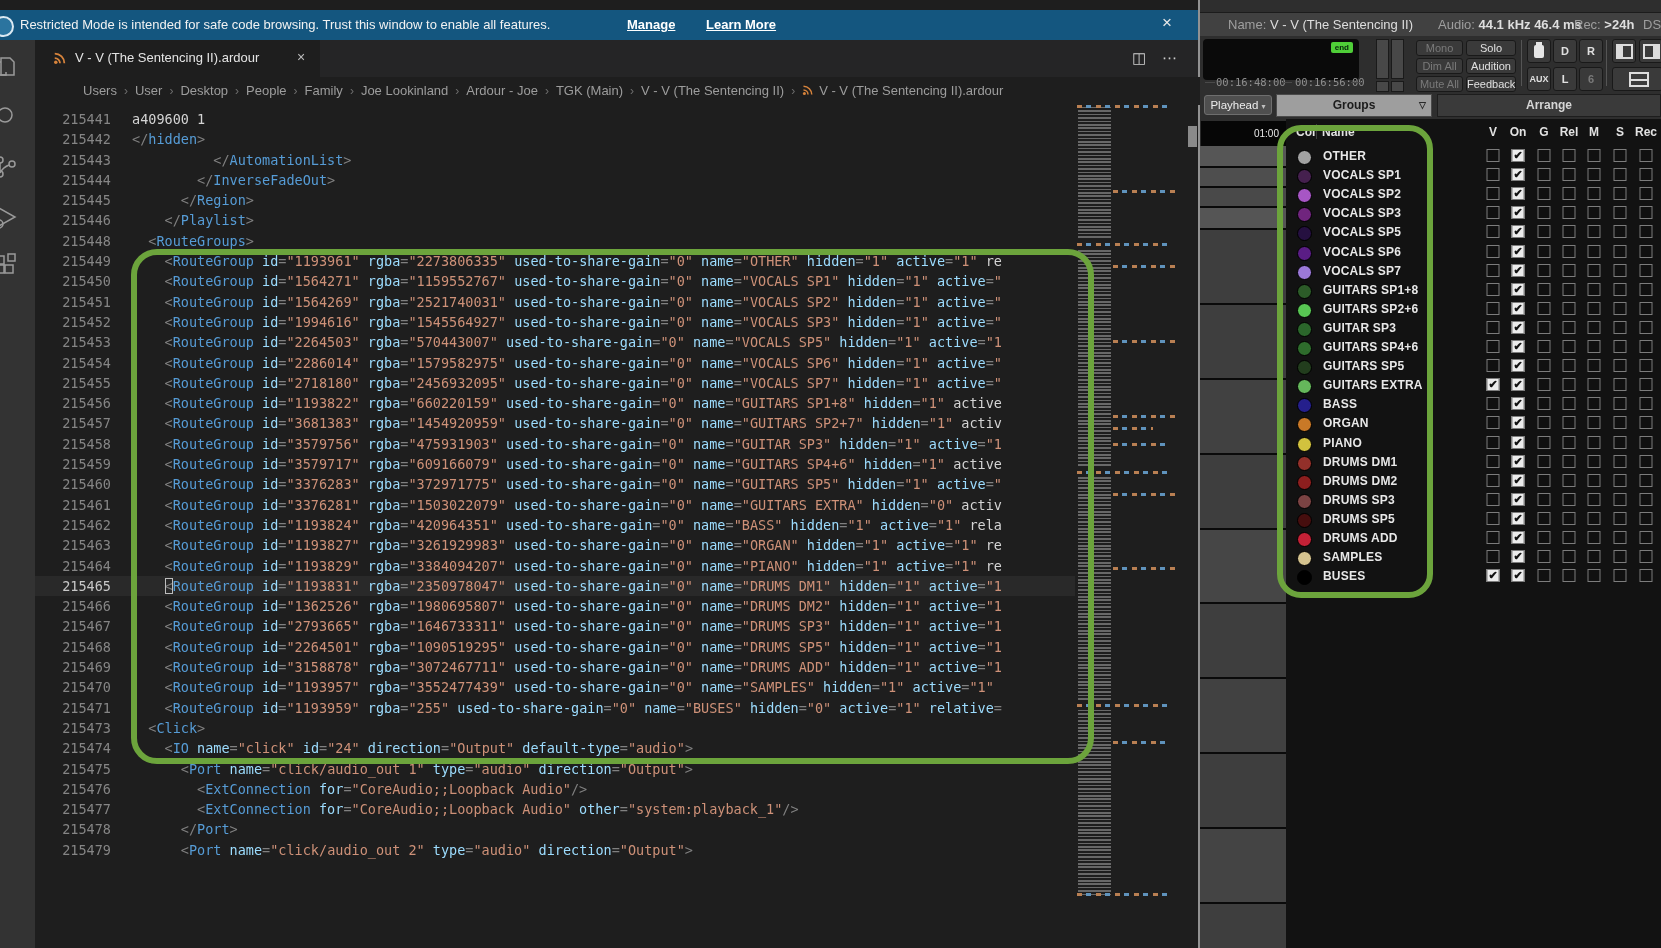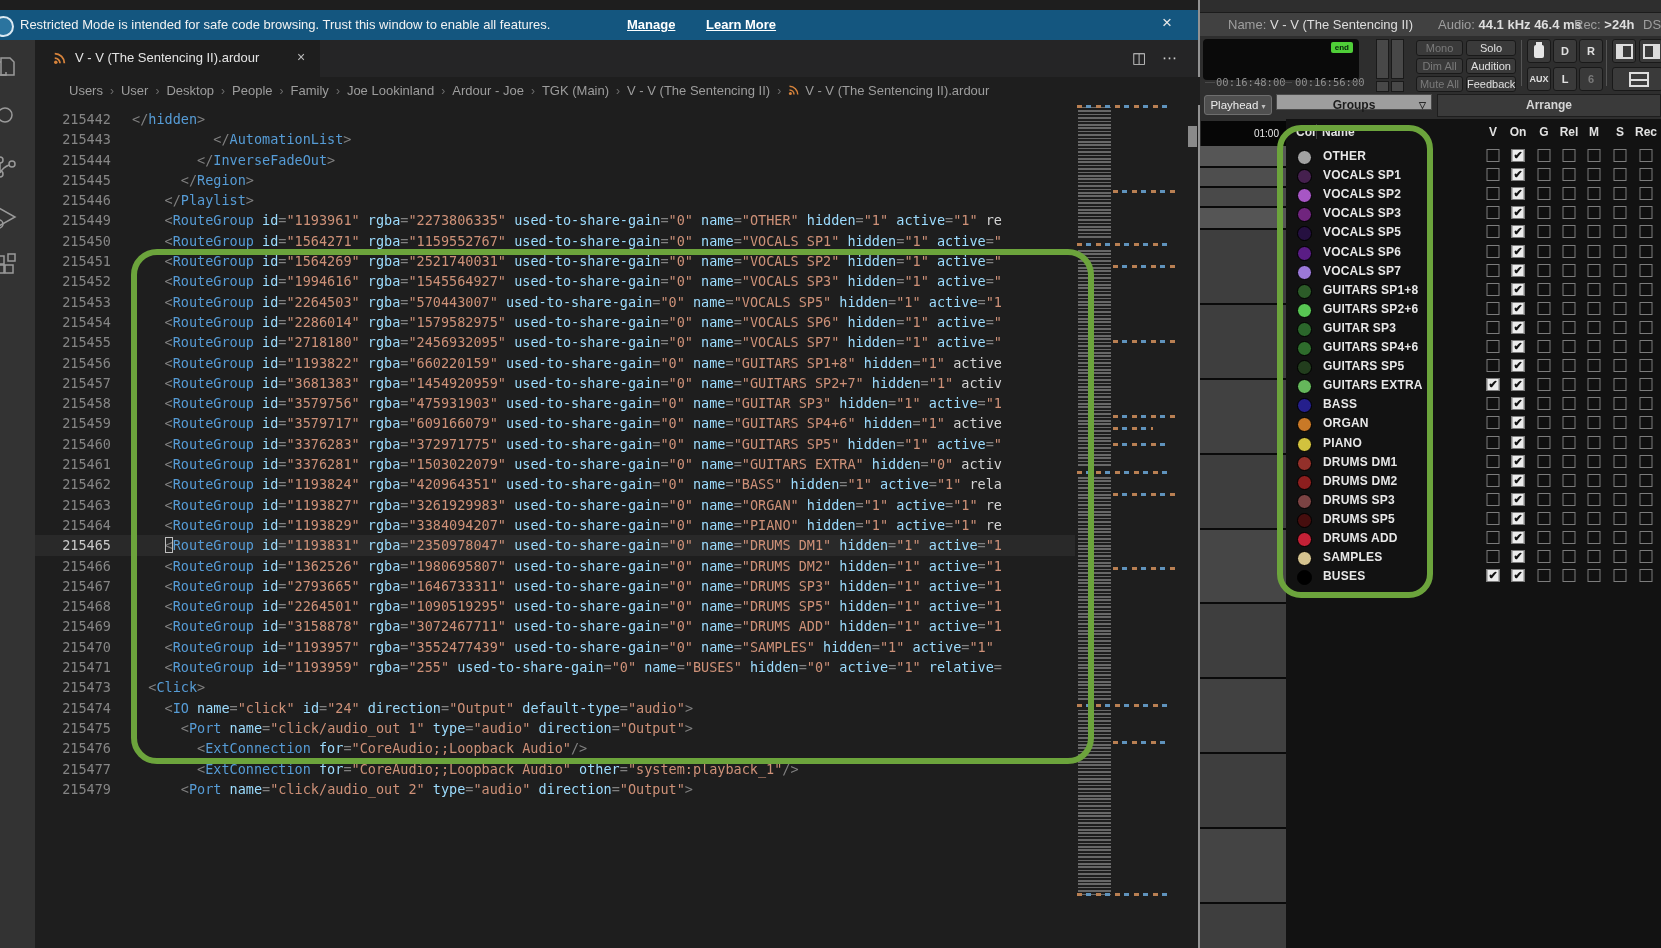--- a/index.html
+++ b/index.html
@@ -34,21 +34,21 @@
   .tabbar{left:35px;top:40px;width:1163px;height:37px;background:#252526;}
   .tab{left:0;top:0;height:37px;width:285px;background:#1e1e1e;color:#e4e4e4;font-size:13px;cursor:pointer;}
   .tab .t-title{left:40px;top:10px;}
   .tab .t-x{left:262px;top:9px;color:#bdbdbd;font-size:14px;}
   .rss{display:inline-block;width:14px;height:14px;}
   .tab .rss{position:absolute;left:18px;top:11px;}
   .tab-act{top:9px;color:#cfcfcf;font-size:15px;cursor:pointer;}
   .ta1{left:1097px;}
   .ta2{left:1127px;letter-spacing:1px;}
 
-  .breadcrumb{left:39px;top:77px;width:1163px;height:28px;background:#1e1e1e;color:#9d9d9d;
+  .breadcrumb{left:53px;top:77px;width:1163px;height:28px;background:#1e1e1e;color:#9d9d9d;
     font-size:13px;line-height:28px;white-space:nowrap;padding-left:30px;box-sizing:border-box;overflow:hidden;}
   .bc-sep{color:#6d6d6d;margin:0 7px;font-size:12px;}
   .bc-it{cursor:pointer;}
 
   
   .editor{left:35px;top:105px;width:1163px;height:843px;background:#1e1e1e;overflow:hidden;}
   #rows{position:absolute;left:0;top:4px;width:1040px;}
   .row{height:20.3px;line-height:20.3px;white-space:pre;overflow:hidden;
     font-family:"DejaVu Sans Mono",monospace;font-size:13.5px;color:#d4d4d4;}
   .row .g{display:inline-block;width:76px;text-align:right;color:#858585;margin-right:21px;}
@@ -93,21 +93,21 @@
   .jar{position:absolute;left:6px;top:5px;width:10px;height:13px;background:#e6e6e6;border-radius:2px;}
   .jar::before{content:'';position:absolute;left:2px;top:-3px;width:6px;height:3px;background:#e6e6e6;}
   .pane-ic{position:absolute;left:3px;top:4px;width:13px;height:11px;border:2px solid #dcdcdc;}
   .pane-ic::before{content:'';display:block;width:5px;height:11px;background:#dcdcdc;}
   .pane-ic.r::before{margin-left:auto;}
   .hsplit-ic{position:absolute;left:16px;top:4px;width:16px;height:11px;border:2px solid #dcdcdc;}
   .hsplit-ic::before{content:'';display:block;margin-top:4.5px;height:2px;background:#dcdcdc;}
 
   .playhead{left:4px;top:95px;width:68px;height:20px;background:#4f4f4f;border:1px solid #6e6e6e;
     border-radius:3px;color:#ececec;font-size:11.5px;line-height:18px;text-align:center;cursor:pointer;box-sizing:border-box;}
-  .groupsbar{left:76px;top:94px;width:156px;height:16px;background:#9e9e9e;border:1px solid #4a4a4a;
+  .groupsbar{left:76px;top:94px;width:156px;height:23px;background:#9e9e9e;border:1px solid #4a4a4a;
     color:#1c1c1c;font-size:12px;font-weight:bold;line-height:21px;text-align:center;cursor:pointer;box-sizing:border-box;}
   .gb-arrow{position:absolute;right:5px;top:0px;font-size:9px;color:#2a2a2a;}
   .arrange{left:237px;top:94px;width:224px;height:23px;background:#3a3a3a;border:1px solid #1d1d1d;
     color:#d6d6d6;font-size:12px;font-weight:bold;line-height:21px;text-align:center;box-sizing:border-box;}
 
   .ruler{left:0;top:121px;width:86px;height:25px;background:#060606;color:#e8e8e8;
     font-size:10px;line-height:25px;text-align:right;padding-right:7px;box-sizing:border-box;border-left:1px solid #2a2a2a;}
   .strip{left:0;top:146px;width:86px;height:802px;background:#0a0a0a;overflow:hidden;}
   .strip .trow{margin-bottom:2px;}
 
@@ -208,25 +208,27 @@
     <div class="abs breadcrumb" id="breadcrumb"><span class="bc-it">Users</span><span class="bc-sep">›</span><span class="bc-it">User</span><span class="bc-sep">›</span><span class="bc-it">Desktop</span><span class="bc-sep">›</span><span class="bc-it">People</span><span class="bc-sep">›</span><span class="bc-it">Family</span><span class="bc-sep">›</span><span class="bc-it">Joe Lookinland</span><span class="bc-sep">›</span><span class="bc-it">Ardour - Joe</span><span class="bc-sep">›</span><span class="bc-it">TGK (Main)</span><span class="bc-sep">›</span><span class="bc-it">V - V (The Sentencing II)</span><span class="bc-sep">›</span><span><svg viewBox="0 0 16 16" width="12" height="12" style="vertical-align:-1px;margin-right:5px">
             <g stroke="#d8843c" stroke-width="2" fill="none">
               <path d="M2 8 a6 6 0 0 1 6 6"></path>
               <path d="M2 3 a11 11 0 0 1 11 11"></path>
             </g>
             <circle cx="3.2" cy="12.8" r="2" fill="#d8843c"></circle>
           </svg></span><span class="bc-it">V - V (The Sentencing II).ardour</span></div>
 
     <div class="abs editor">
       <div id="rows">
+          <div class="row"><span class="g">215441</span><span class="c">a409600 1</span></div>
           <div class="row"><span class="g">215442</span><span class="c"><i class="pu">&lt;/</i><i class="tg">hidden</i><i class="pu">&gt;</i></span></div>
           <div class="row"><span class="g">215443</span><span class="c">          <i class="pu">&lt;/</i><i class="tg">AutomationList</i><i class="pu">&gt;</i></span></div>
           <div class="row"><span class="g">215444</span><span class="c">        <i class="pu">&lt;/</i><i class="tg">InverseFadeOut</i><i class="pu">&gt;</i></span></div>
           <div class="row"><span class="g">215445</span><span class="c">      <i class="pu">&lt;/</i><i class="tg">Region</i><i class="pu">&gt;</i></span></div>
           <div class="row"><span class="g">215446</span><span class="c">    <i class="pu">&lt;/</i><i class="tg">Playlist</i><i class="pu">&gt;</i></span></div>
+          <div class="row"><span class="g">215448</span><span class="c">  <i class="pu">&lt;</i><i class="tg">RouteGroups</i><i class="pu">&gt;</i></span></div>
           <div class="row"><span class="g">215449</span><span class="c">    <i class="pu">&lt;</i><i class="tg">RouteGroup</i> <i class="at">id</i><i class="pu">=</i><i class="v">"1193961"</i> <i class="at">rgba</i><i class="pu">=</i><i class="v">"2273806335"</i> <i class="at">used-to-share-gain</i><i class="pu">=</i><i class="v">"0"</i> <i class="at">name</i><i class="pu">=</i><i class="v">"OTHER"</i> <i class="at">hidden</i><i class="pu">=</i><i class="v">"1"</i> <i class="at">active</i><i class="pu">=</i><i class="v">"1"</i> re</span></div>
           <div class="row"><span class="g">215450</span><span class="c">    <i class="pu">&lt;</i><i class="tg">RouteGroup</i> <i class="at">id</i><i class="pu">=</i><i class="v">"1564271"</i> <i class="at">rgba</i><i class="pu">=</i><i class="v">"1159552767"</i> <i class="at">used-to-share-gain</i><i class="pu">=</i><i class="v">"0"</i> <i class="at">name</i><i class="pu">=</i><i class="v">"VOCALS SP1"</i> <i class="at">hidden</i><i class="pu">=</i><i class="v">"1"</i> <i class="at">active</i><i class="pu">=</i><i class="v">"</i></span></div>
           <div class="row"><span class="g">215451</span><span class="c">    <i class="pu">&lt;</i><i class="tg">RouteGroup</i> <i class="at">id</i><i class="pu">=</i><i class="v">"1564269"</i> <i class="at">rgba</i><i class="pu">=</i><i class="v">"2521740031"</i> <i class="at">used-to-share-gain</i><i class="pu">=</i><i class="v">"0"</i> <i class="at">name</i><i class="pu">=</i><i class="v">"VOCALS SP2"</i> <i class="at">hidden</i><i class="pu">=</i><i class="v">"1"</i> <i class="at">active</i><i class="pu">=</i><i class="v">"</i></span></div>
           <div class="row"><span class="g">215452</span><span class="c">    <i class="pu">&lt;</i><i class="tg">RouteGroup</i> <i class="at">id</i><i class="pu">=</i><i class="v">"1994616"</i> <i class="at">rgba</i><i class="pu">=</i><i class="v">"1545564927"</i> <i class="at">used-to-share-gain</i><i class="pu">=</i><i class="v">"0"</i> <i class="at">name</i><i class="pu">=</i><i class="v">"VOCALS SP3"</i> <i class="at">hidden</i><i class="pu">=</i><i class="v">"1"</i> <i class="at">active</i><i class="pu">=</i><i class="v">"</i></span></div>
           <div class="row"><span class="g">215453</span><span class="c">    <i class="pu">&lt;</i><i class="tg">RouteGroup</i> <i class="at">id</i><i class="pu">=</i><i class="v">"2264503"</i> <i class="at">rgba</i><i class="pu">=</i><i class="v">"570443007"</i> <i class="at">used-to-share-gain</i><i class="pu">=</i><i class="v">"0"</i> <i class="at">name</i><i class="pu">=</i><i class="v">"VOCALS SP5"</i> <i class="at">hidden</i><i class="pu">=</i><i class="v">"1"</i> <i class="at">active</i><i class="pu">=</i><i class="v">"1</i></span></div>
           <div class="row"><span class="g">215454</span><span class="c">    <i class="pu">&lt;</i><i class="tg">RouteGroup</i> <i class="at">id</i><i class="pu">=</i><i class="v">"2286014"</i> <i class="at">rgba</i><i class="pu">=</i><i class="v">"1579582975"</i> <i class="at">used-to-share-gain</i><i class="pu">=</i><i class="v">"0"</i> <i class="at">name</i><i class="pu">=</i><i class="v">"VOCALS SP6"</i> <i class="at">hidden</i><i class="pu">=</i><i class="v">"1"</i> <i class="at">active</i><i class="pu">=</i><i class="v">"</i></span></div>
           <div class="row"><span class="g">215455</span><span class="c">    <i class="pu">&lt;</i><i class="tg">RouteGroup</i> <i class="at">id</i><i class="pu">=</i><i class="v">"2718180"</i> <i class="at">rgba</i><i class="pu">=</i><i class="v">"2456932095"</i> <i class="at">used-to-share-gain</i><i class="pu">=</i><i class="v">"0"</i> <i class="at">name</i><i class="pu">=</i><i class="v">"VOCALS SP7"</i> <i class="at">hidden</i><i class="pu">=</i><i class="v">"1"</i> <i class="at">active</i><i class="pu">=</i><i class="v">"</i></span></div>
           <div class="row"><span class="g">215456</span><span class="c">    <i class="pu">&lt;</i><i class="tg">RouteGroup</i> <i class="at">id</i><i class="pu">=</i><i class="v">"1193822"</i> <i class="at">rgba</i><i class="pu">=</i><i class="v">"660220159"</i> <i class="at">used-to-share-gain</i><i class="pu">=</i><i class="v">"0"</i> <i class="at">name</i><i class="pu">=</i><i class="v">"GUITARS SP1+8"</i> <i class="at">hidden</i><i class="pu">=</i><i class="v">"1"</i> active</span></div>
           <div class="row"><span class="g">215457</span><span class="c">    <i class="pu">&lt;</i><i class="tg">RouteGroup</i> <i class="at">id</i><i class="pu">=</i><i class="v">"3681383"</i> <i class="at">rgba</i><i class="pu">=</i><i class="v">"1454920959"</i> <i class="at">used-to-share-gain</i><i class="pu">=</i><i class="v">"0"</i> <i class="at">name</i><i class="pu">=</i><i class="v">"GUITARS SP2+7"</i> <i class="at">hidden</i><i class="pu">=</i><i class="v">"1"</i> activ</span></div>
           <div class="row"><span class="g">215458</span><span class="c">    <i class="pu">&lt;</i><i class="tg">RouteGroup</i> <i class="at">id</i><i class="pu">=</i><i class="v">"3579756"</i> <i class="at">rgba</i><i class="pu">=</i><i class="v">"475931903"</i> <i class="at">used-to-share-gain</i><i class="pu">=</i><i class="v">"0"</i> <i class="at">name</i><i class="pu">=</i><i class="v">"GUITAR SP3"</i> <i class="at">hidden</i><i class="pu">=</i><i class="v">"1"</i> <i class="at">active</i><i class="pu">=</i><i class="v">"1</i></span></div>
@@ -241,20 +243,21 @@
           <div class="row"><span class="g">215467</span><span class="c">    <i class="pu">&lt;</i><i class="tg">RouteGroup</i> <i class="at">id</i><i class="pu">=</i><i class="v">"2793665"</i> <i class="at">rgba</i><i class="pu">=</i><i class="v">"1646733311"</i> <i class="at">used-to-share-gain</i><i class="pu">=</i><i class="v">"0"</i> <i class="at">name</i><i class="pu">=</i><i class="v">"DRUMS SP3"</i> <i class="at">hidden</i><i class="pu">=</i><i class="v">"1"</i> <i class="at">active</i><i class="pu">=</i><i class="v">"1</i></span></div>
           <div class="row"><span class="g">215468</span><span class="c">    <i class="pu">&lt;</i><i class="tg">RouteGroup</i> <i class="at">id</i><i class="pu">=</i><i class="v">"2264501"</i> <i class="at">rgba</i><i class="pu">=</i><i class="v">"1090519295"</i> <i class="at">used-to-share-gain</i><i class="pu">=</i><i class="v">"0"</i> <i class="at">name</i><i class="pu">=</i><i class="v">"DRUMS SP5"</i> <i class="at">hidden</i><i class="pu">=</i><i class="v">"1"</i> <i class="at">active</i><i class="pu">=</i><i class="v">"1</i></span></div>
           <div class="row"><span class="g">215469</span><span class="c">    <i class="pu">&lt;</i><i class="tg">RouteGroup</i> <i class="at">id</i><i class="pu">=</i><i class="v">"3158878"</i> <i class="at">rgba</i><i class="pu">=</i><i class="v">"3072467711"</i> <i class="at">used-to-share-gain</i><i class="pu">=</i><i class="v">"0"</i> <i class="at">name</i><i class="pu">=</i><i class="v">"DRUMS ADD"</i> <i class="at">hidden</i><i class="pu">=</i><i class="v">"1"</i> <i class="at">active</i><i class="pu">=</i><i class="v">"1</i></span></div>
           <div class="row"><span class="g">215470</span><span class="c">    <i class="pu">&lt;</i><i class="tg">RouteGroup</i> <i class="at">id</i><i class="pu">=</i><i class="v">"1193957"</i> <i class="at">rgba</i><i class="pu">=</i><i class="v">"3552477439"</i> <i class="at">used-to-share-gain</i><i class="pu">=</i><i class="v">"0"</i> <i class="at">name</i><i class="pu">=</i><i class="v">"SAMPLES"</i> <i class="at">hidden</i><i class="pu">=</i><i class="v">"1"</i> <i class="at">active</i><i class="pu">=</i><i class="v">"1"</i></span></div>
           <div class="row"><span class="g">215471</span><span class="c">    <i class="pu">&lt;</i><i class="tg">RouteGroup</i> <i class="at">id</i><i class="pu">=</i><i class="v">"1193959"</i> <i class="at">rgba</i><i class="pu">=</i><i class="v">"255"</i> <i class="at">used-to-share-gain</i><i class="pu">=</i><i class="v">"0"</i> <i class="at">name</i><i class="pu">=</i><i class="v">"BUSES"</i> <i class="at">hidden</i><i class="pu">=</i><i class="v">"0"</i> <i class="at">active</i><i class="pu">=</i><i class="v">"1"</i> <i class="at">relative</i><i class="pu">=</i></span></div>
           <div class="row"><span class="g">215473</span><span class="c">  <i class="pu">&lt;</i><i class="tg">Click</i><i class="pu">&gt;</i></span></div>
           <div class="row"><span class="g">215474</span><span class="c">    <i class="pu">&lt;</i><i class="tg">IO</i> <i class="at">name</i><i class="pu">=</i><i class="v">"click"</i> <i class="at">id</i><i class="pu">=</i><i class="v">"24"</i> <i class="at">direction</i><i class="pu">=</i><i class="v">"Output"</i> <i class="at">default-type</i><i class="pu">=</i><i class="v">"audio"</i><i class="pu">&gt;</i></span></div>
           <div class="row"><span class="g">215475</span><span class="c">      <i class="pu">&lt;</i><i class="tg">Port</i> <i class="at">name</i><i class="pu">=</i><i class="v">"click/audio_out 1"</i> <i class="at">type</i><i class="pu">=</i><i class="v">"audio"</i> <i class="at">direction</i><i class="pu">=</i><i class="v">"Output"</i><i class="pu">&gt;</i></span></div>
           <div class="row"><span class="g">215476</span><span class="c">        <i class="pu">&lt;</i><i class="tg">ExtConnection</i> <i class="at">for</i><i class="pu">=</i><i class="v">"CoreAudio;;Loopback Audio"</i><i class="pu">/&gt;</i></span></div>
           <div class="row"><span class="g">215477</span><span class="c">        <i class="pu">&lt;</i><i class="tg">ExtConnection</i> <i class="at">for</i><i class="pu">=</i><i class="v">"CoreAudio;;Loopback Audio"</i> <i class="at">other</i><i class="pu">=</i><i class="v">"system:playback_1"</i><i class="pu">/&gt;</i></span></div>
+          <div class="row"><span class="g">215478</span><span class="c">      <i class="pu">&lt;/</i><i class="tg">Port</i><i class="pu">&gt;</i></span></div>
           <div class="row"><span class="g">215479</span><span class="c">      <i class="pu">&lt;</i><i class="tg">Port</i> <i class="at">name</i><i class="pu">=</i><i class="v">"click/audio_out 2"</i> <i class="at">type</i><i class="pu">=</i><i class="v">"audio"</i> <i class="at">direction</i><i class="pu">=</i><i class="v">"Output"</i><i class="pu">&gt;</i></span></div>
         </div>
       <div class="abs minimap" id="minimap">
           <div class="abs mm-tex" style="top: 2px; height: 131px;"></div>
           <div class="abs mm-tex" style="top: 145px; height: 218px;"></div>
           <div class="abs mm-tex" style="top: 372px; height: 223px;"></div>
           <div class="abs mm-tex" style="top: 605px; height: 185px;"></div>
           <div class="abs mm-row" style="top: 0px; left: 0px; width: 92px;"></div>
           <div class="abs mm-row" style="top: 138px; left: 0px; width: 92px;"></div>
           <div class="abs mm-row" style="top: 366px; left: 0px; width: 92px;"></div>

